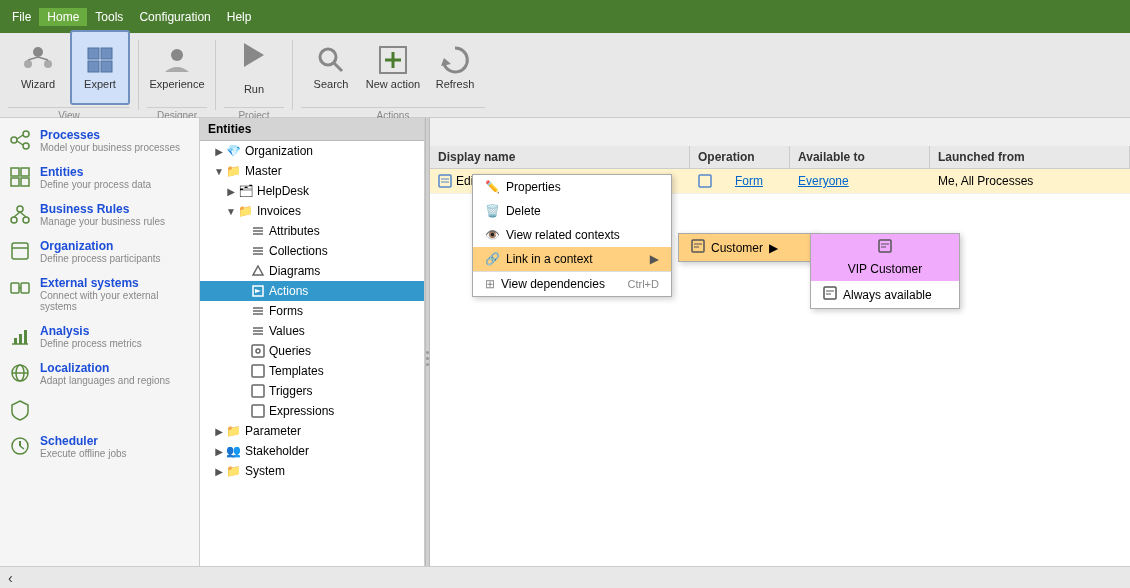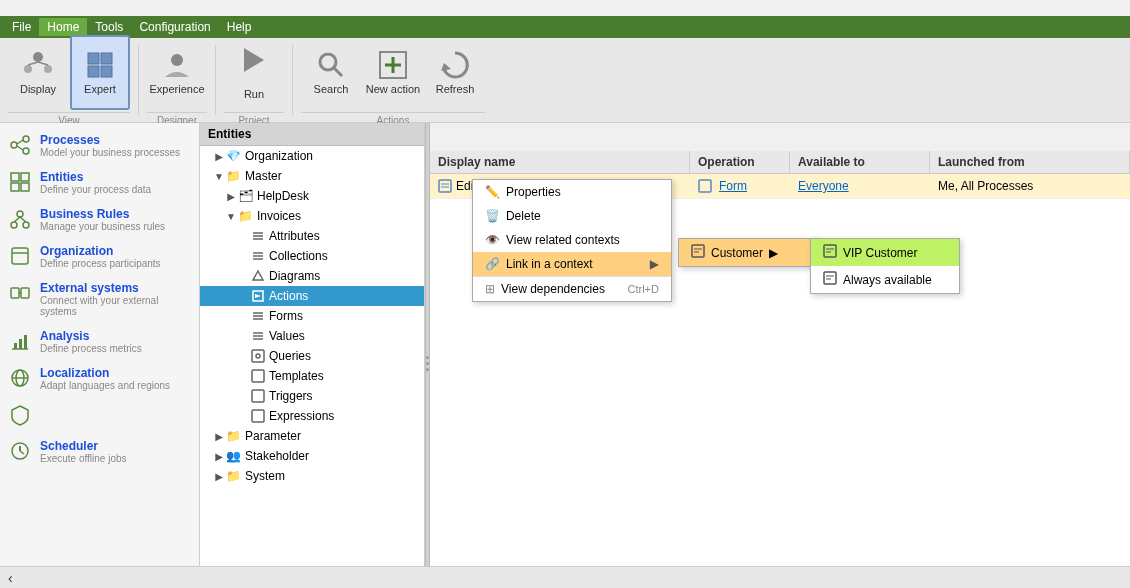--- a/index.html
+++ b/index.html
@@ -1,19 +1,19 @@
 <!DOCTYPE html>
 <html><head>
   <meta charset="utf-8">
   <style>
     * { margin: 0; padding: 0; box-sizing: border-box; }
     body { font-family: 'Segoe UI', Arial, sans-serif; font-size: 12px; background: #f0f0f0; width: 1130px; height: 588px; overflow: hidden; }
 
     
-    .menu-bar { display: flex; align-items: center; background: #4a7c2f; height: 22px; padding: 0 4px; margin-top: 16px; }
+    .menu-bar { display: flex; align-items: center; background: #4a7c2f; height: 33px; padding: 0 4px; }
     .menu-bar span { color: white; padding: 2px 8px; font-size: 12px; cursor: pointer; }
     .menu-bar span.active { background: #6aab3f; }
 
     
     .toolbar { display: flex; align-items: center; background: #e8e8e8; border-bottom: 1px solid #ccc; height: 85px; padding: 4px 8px; gap: 4px; }
     .toolbar-btn { display: flex; flex-direction: column; align-items: center; justify-content: center; width: 60px; height: 75px; border: 1px solid transparent; background: transparent; cursor: pointer; border-radius: 3px; font-size: 11px; color: #333; gap: 4px; }
     .toolbar-btn.active { background: #d0e0f8; border: 2px solid #7090c0; }
     .toolbar-divider { width: 1px; background: #ccc; height: 70px; margin: 0 4px; }
 
     
@@ -50,42 +50,42 @@
     .col-display { width: 260px; }
     .col-operation { width: 100px; }
     .col-available { width: 140px; }
     .col-launched { flex: 1; }
 
     .content-row { display: flex; padding: 3px 0; border-bottom: 1px solid #f0f0f0; cursor: pointer; }
     .content-row.selected { background: #fff3cc; }
     .content-cell { padding: 2px 8px; font-size: 12px; }
     .content-cell a { color: #0066cc; text-decoration: underline; }
     .content-cell-display { width: 260px; display: flex; align-items: center; gap: 4px; }
-    .content-cell-operation { width: 100px; display: flex; align-items: center; gap: 4px; }
+    .content-cell-operation { width: 100px; display: flex; align-items: center; gap: 20px; }
     .content-cell-available { width: 140px; }
     .content-cell-launched { flex: 1; }
 
     
     .context-menu { position: absolute; background: white; border: 1px solid #aaa; box-shadow: 2px 2px 6px rgba(0,0,0,0.2); z-index: 100; min-width: 200px; }
     .context-menu-item { display: flex; align-items: center; padding: 5px 12px; font-size: 12px; cursor: pointer; gap: 6px; }
     .context-menu-item.highlighted { background: #ffd080; }
     .context-menu-item.separator { border-top: 1px solid #ddd; }
     .context-menu-item .menu-label { flex: 1; }
     .context-menu-item .menu-shortcut { color: #888; font-size: 11px; }
     .context-menu-item .menu-arrow { color: #555; }
 
     
     .submenu { position: absolute; background: white; border: 1px solid #aaa; box-shadow: 2px 2px 6px rgba(0,0,0,0.2); z-index: 101; min-width: 140px; }
     .submenu-item { display: flex; align-items: center; padding: 5px 12px; font-size: 12px; cursor: pointer; gap: 6px; }
     .submenu-item.highlighted { background: #ffd080; }
 
     
     .sub-submenu { position: absolute; background: white; border: 1px solid #aaa; box-shadow: 2px 2px 6px rgba(0,0,0,0.2); z-index: 102; min-width: 150px; }
     .sub-submenu-item { display: flex; align-items: center; padding: 5px 12px; font-size: 12px; cursor: pointer; gap: 6px; }
-    .sub-submenu-item.highlighted { background: #bef264; }
+    .sub-submenu-item.highlighted { background: #f0abfc; flex-direction: column; }
 
     
     .bottom-bar { position: absolute; bottom: 0; left: 0; right: 0; height: 22px; background: #e8e8e8; border-top: 1px solid #ccc; display: flex; align-items: center; padding: 0 8px; }
     .nav-arrow { cursor: pointer; font-size: 14px; color: #333; }
 
     
     .icon-folder { color: #e8a000; }
 
     
     .splitter { width: 5px; background: #d0d0d0; cursor: col-resize; border-left: 1px solid #bbb; border-right: 1px solid #bbb; }
@@ -108,21 +108,21 @@
     <div class="toolbar-section-buttons">
       <div class="toolbar-btn">
         <div style="display:flex;flex-direction:column;align-items:center;gap:2px;">
           <svg width="32" height="32" viewBox="0 0 32 32">
               <circle cx="16" cy="8" r="5" fill="#888"></circle>
               <circle cx="6" cy="20" r="4" fill="#aaa"></circle>
               <circle cx="26" cy="20" r="4" fill="#aaa"></circle>
               <line x1="16" y1="13" x2="6" y2="16" stroke="#888" stroke-width="1.5"></line>
               <line x1="16" y1="13" x2="26" y2="16" stroke="#888" stroke-width="1.5"></line>
             </svg>
-          <span>Display</span>
+          <span>Wizard</span>
         </div>
       </div>
       <div class="toolbar-btn active">
         <div style="display:flex;flex-direction:column;align-items:center;gap:2px;">
           <svg width="32" height="32" viewBox="0 0 32 32">
               <rect x="4" y="4" width="11" height="11" fill="#7090c0" stroke="#5070a0" stroke-width="1"></rect>
               <rect x="17" y="4" width="11" height="11" fill="#7090c0" stroke="#5070a0" stroke-width="1"></rect>
               <rect x="4" y="17" width="11" height="11" fill="#7090c0" stroke="#5070a0" stroke-width="1"></rect>
               <rect x="17" y="17" width="11" height="11" fill="#7090c0" stroke="#5070a0" stroke-width="1"></rect>
             </svg>

